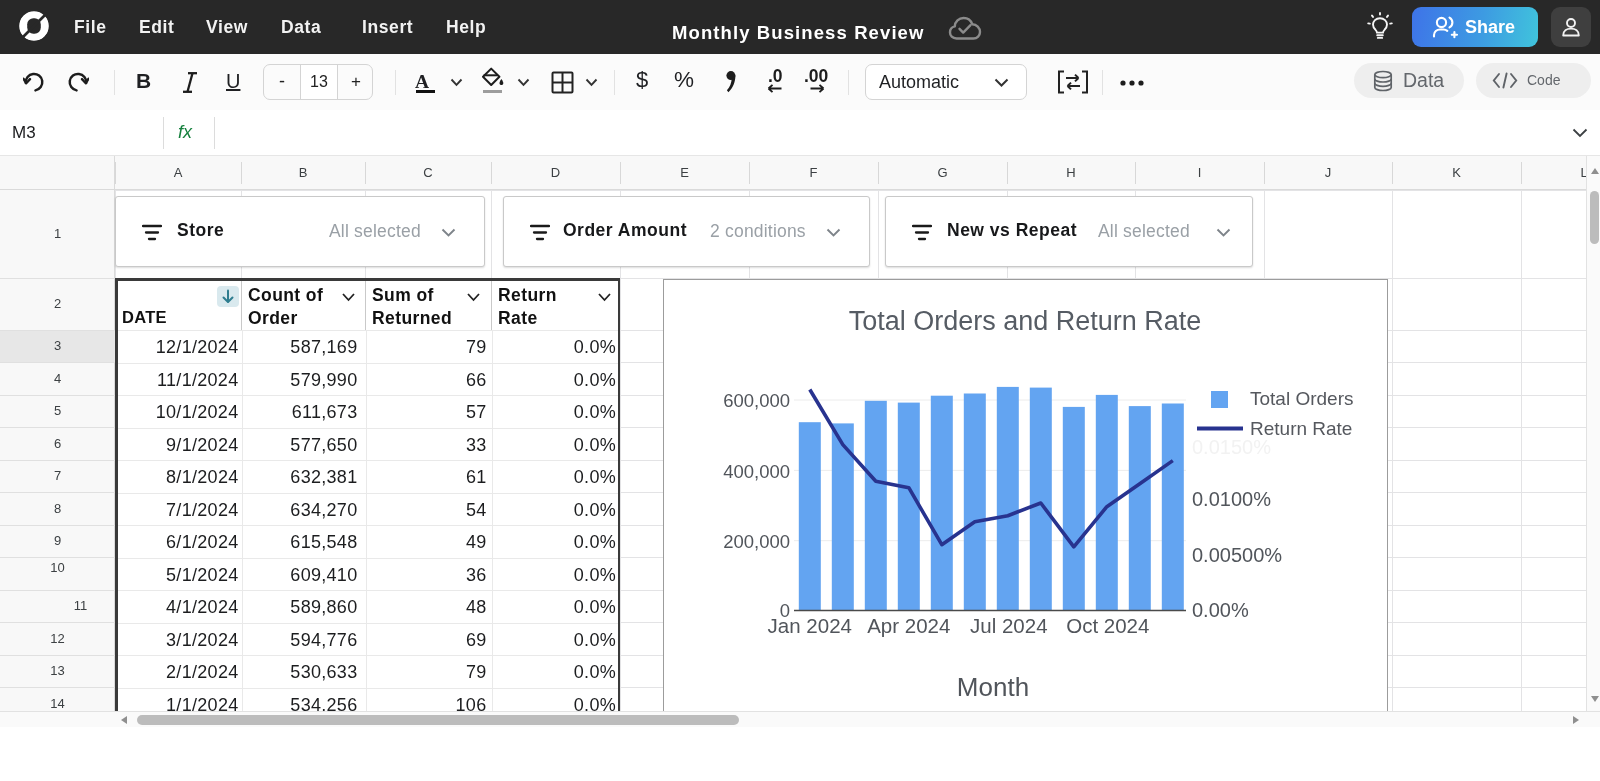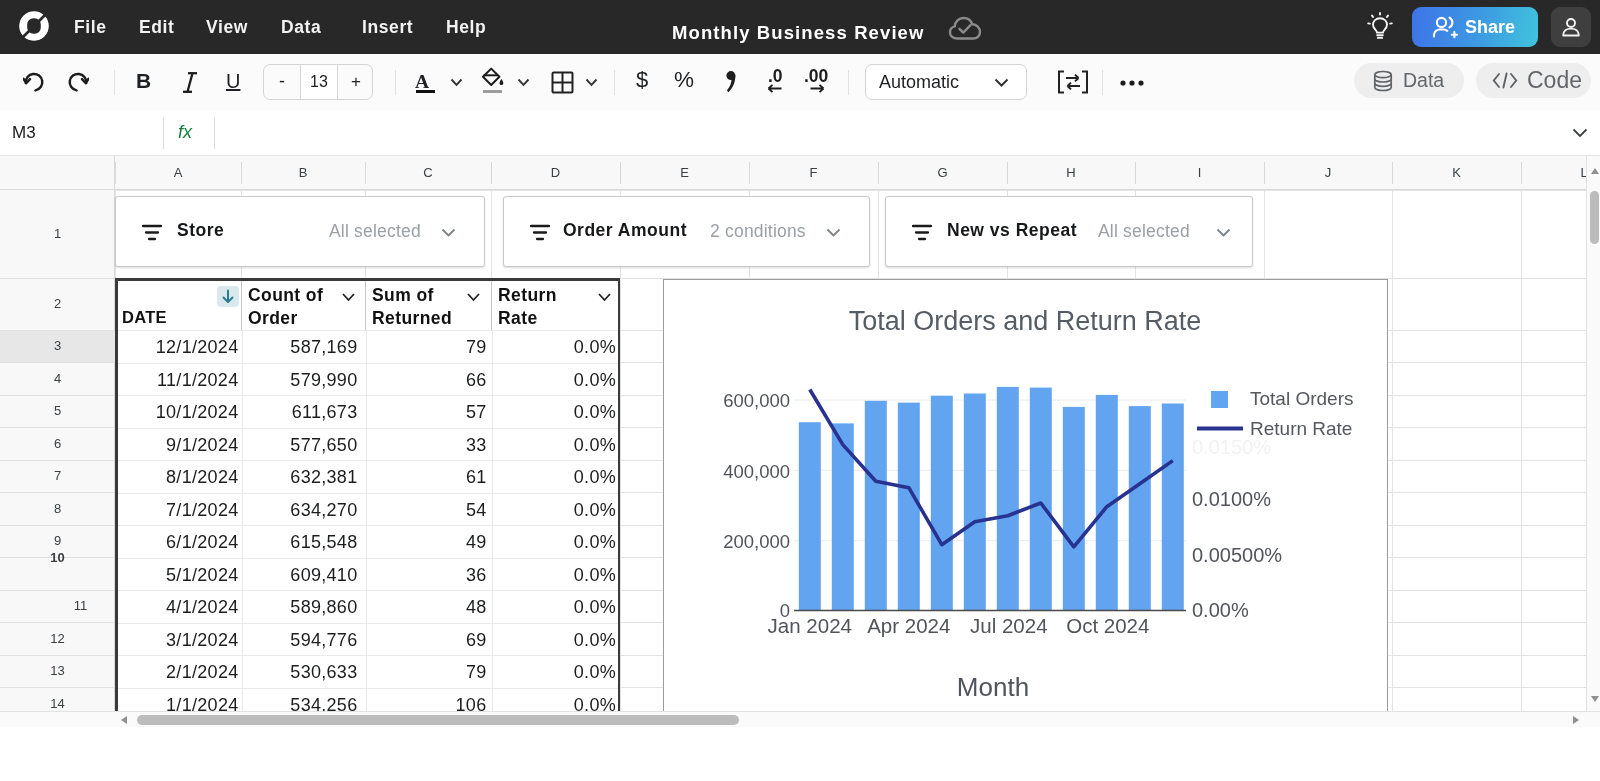--- a/index.html
+++ b/index.html
@@ -199,21 +199,21 @@
       <div class="abs" style="left:49px;top:0;height:35px;line-height:35px;font-size:19.5px;color:#63676c;">Data</div>
     </div>
     <div class="abs" style="left:1476px;top:9px;width:115px;height:35px;border-radius:17.5px;background:#eeeeee;">
       <svg class="abs" style="left:16px;top:9px" width="26" height="17" viewBox="0 0 26 17">
         <g stroke="#5f6368" stroke-width="1.9" fill="none" stroke-linecap="round">
           <path d="M7 2 L1.8 8.5 L7 15"></path>
           <path d="M19 2 L24.2 8.5 L19 15"></path>
           <line x1="14.6" y1="1.5" x2="11.4" y2="15.5"></line>
         </g>
       </svg>
-      <div class="abs" style="left:51px;top:0;height:35px;line-height:35px;font-size:23px;color:#63676c;">Code</div>
+      <div class="abs" style="left:51px;top:0;height:35px;line-height:35px;font-size:14px;color:#63676c;">Code</div>
     </div>
   </div>
 
   <div id="fbar">
     <div class="abs" style="left:12px;top:0;height:45px;line-height:45px;font-size:17px;color:#1b1c1e;">M3</div>
     <div class="abs" style="left:163px;top:7px;width:1px;height:32px;background:#dcdcdc;"></div>
     <div class="abs" style="left:178px;top:0;height:45px;line-height:45px;font-size:18px;font-style:italic;color:#15803d;">fx</div>
     <div class="abs" style="left:214px;top:7px;width:1px;height:32px;background:#dcdcdc;"></div>
     <svg class="abs" style="left:1572px;top:18px" width="16" height="10" viewBox="0 0 16 10">
         <path d="M1.5 1.5 L8 8 L14.5 1.5" fill="none" stroke="#3c4043" stroke-width="1.8"></path>
@@ -304,21 +304,21 @@
     </svg>
     <div class="rowhead" style="top:71px;">1</div>
     <div class="rowhead" style="top:141px;">2</div>
     <div class="rowhead" style="top:183px;">3</div>
     <div class="rowhead" style="top:215.5px;">4</div>
     <div class="rowhead" style="top:248px;">5</div>
     <div class="rowhead" style="top:280.5px;">6</div>
     <div class="rowhead" style="top:313px;">7</div>
     <div class="rowhead" style="top:345.5px;">8</div>
     <div class="rowhead" style="top:378px;">9</div>
-    <div class="rowhead" style="top:395px;font-weight:bold;">10</div>
+    <div class="rowhead" style="top:405px;">10</div>
     <div class="rowhead" style="top:443px;padding-left:46px;">11</div>
     <div class="rowhead" style="top:475.5px;">12</div>
     <div class="rowhead" style="top:508px;">13</div>
     <div class="rowhead" style="top:540.5px;">14</div>
 
     <div class="abs" style="left:0;top:0;width:115px;height:34px;background:#f8f8f8;border-right:1px solid #dadada;border-bottom:1px solid #dadada;"></div>
 
     <div class="chip" style="left:115px;width:370px;">
       <svg class="abs" style="left:26px;top:27px" width="20" height="17" viewBox="0 0 20 17">
         <g stroke="#1a1a1a" stroke-width="2.3" stroke-linecap="round">

